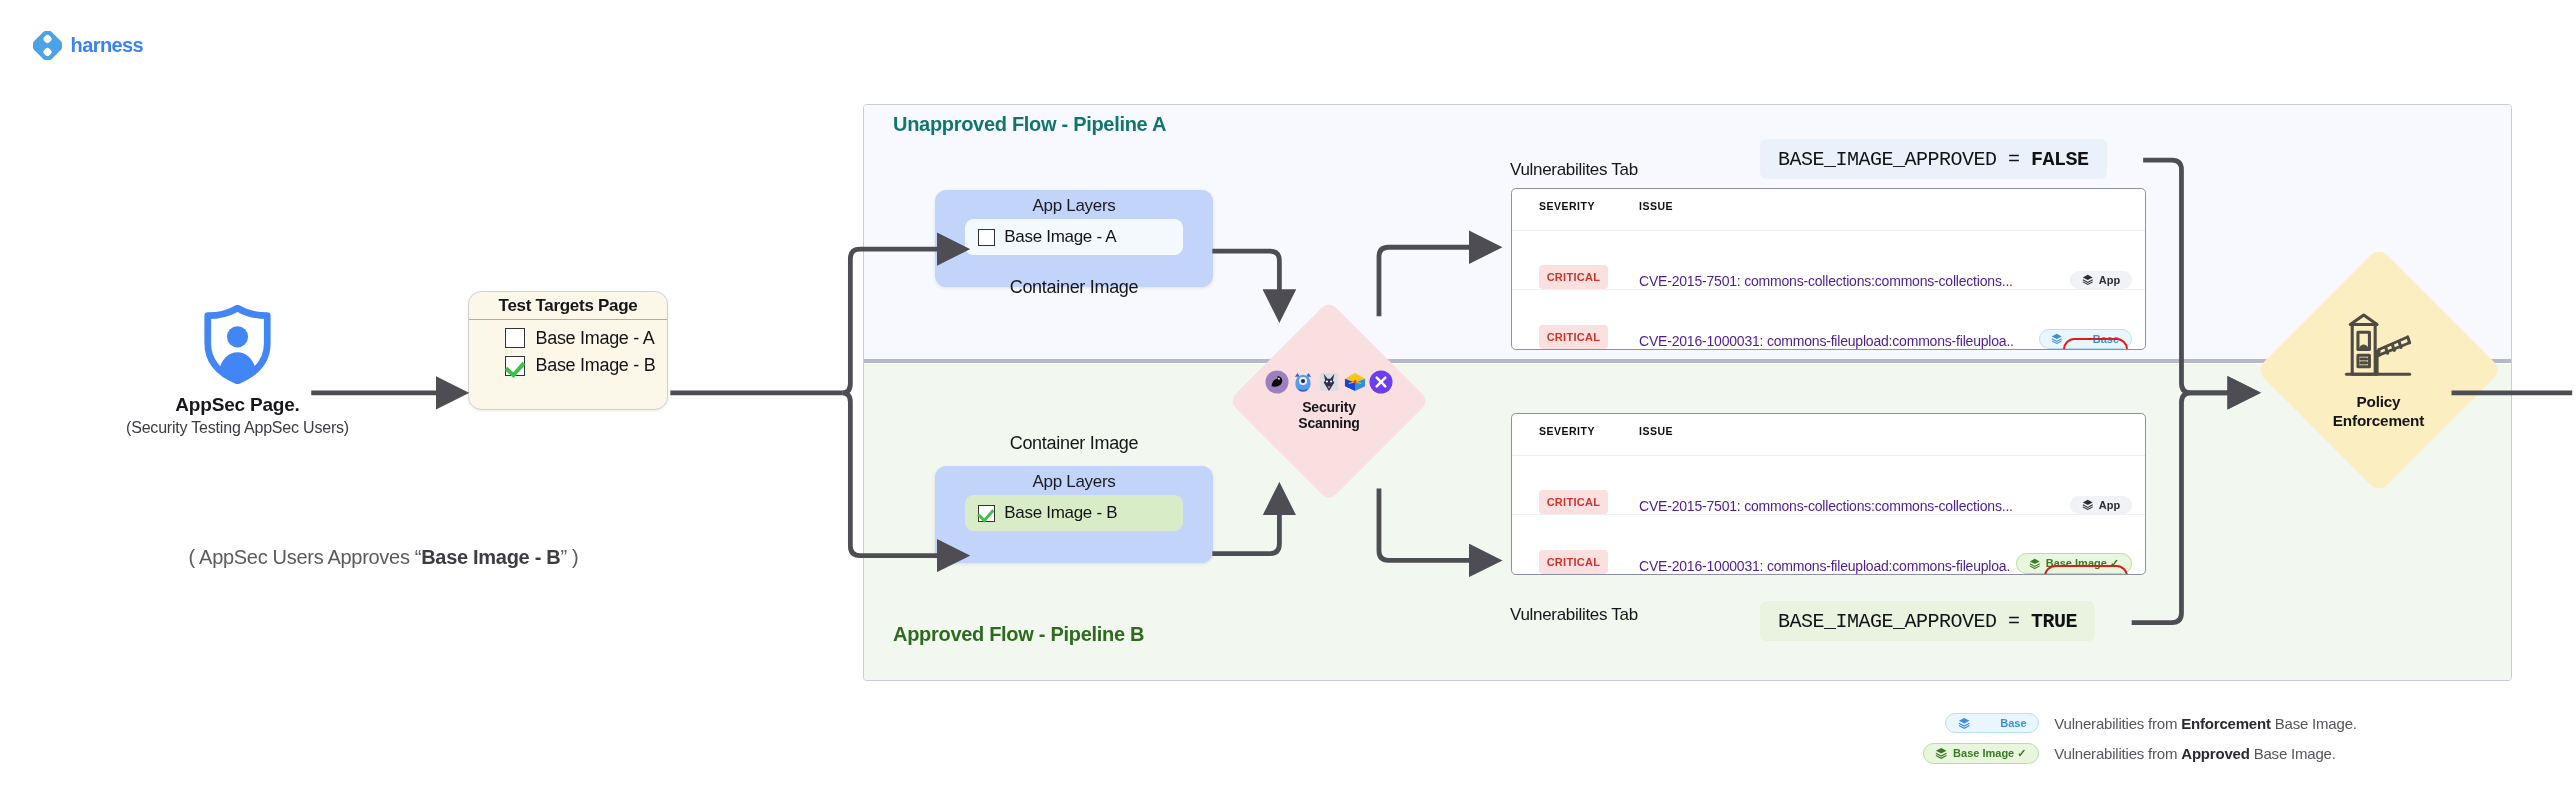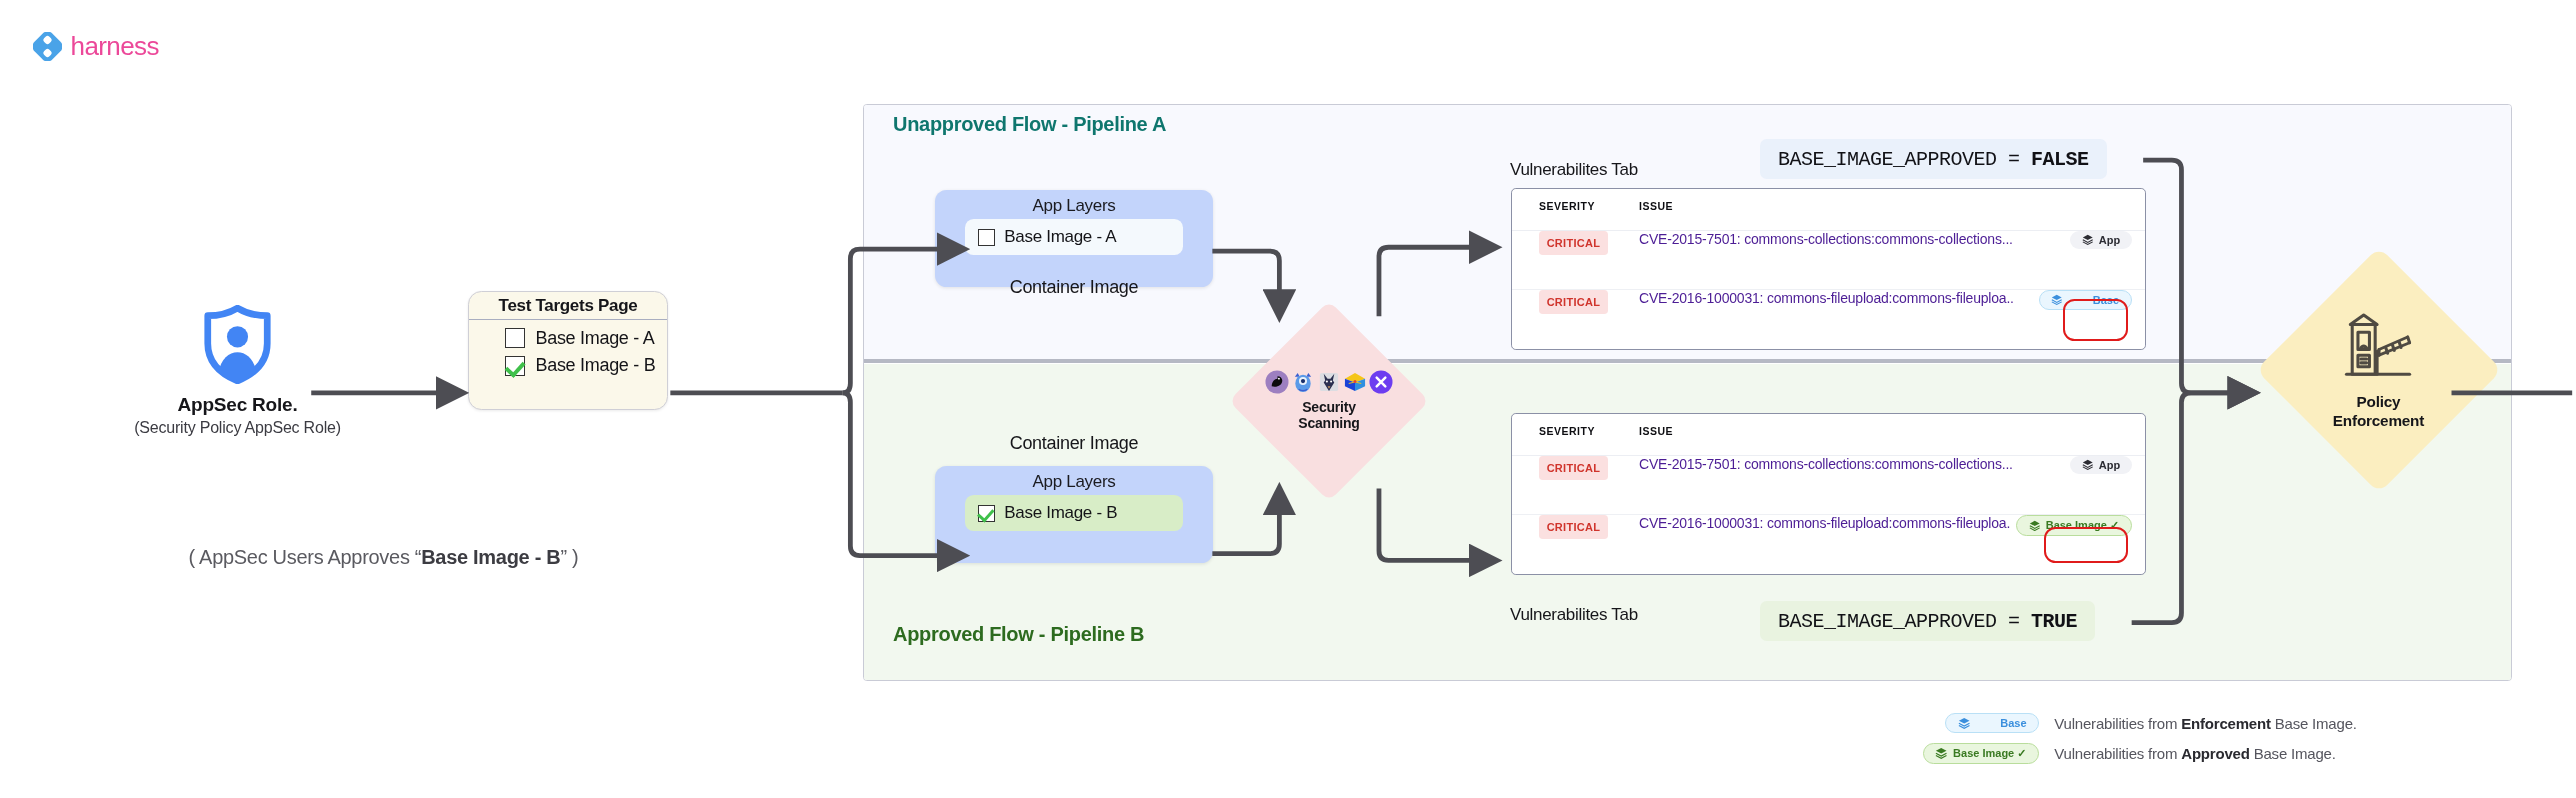--- a/index.html
+++ b/index.html
@@ -9,21 +9,21 @@
     font-family: "Liberation Sans", sans-serif;
     position: relative;
     overflow: hidden;
   }
   .abs { position: absolute; }
 
   
   #logo { left: 33px; top: 31px; display: flex; align-items: center; gap: 8.6px; }
   #logo .mark { width: 29px; height: 29px; position: relative; }
   #logo .wordmark {
-    font-size: 26px; font-weight: 400; color: #ec4899; letter-spacing: -0.6px;
+    font-size: 20px; font-weight: 700; color: #3b82f6; letter-spacing: -0.6px;
   }
 
   
   #appsec { left: 113px; top: 305px; width: 249px; text-align: center; }
   #appsec .shield { width: 71px; height: 79px; margin: 0 auto 9.6px; }
   #appsec .title { font-size: 19px; font-weight: 700; color: #16161a; letter-spacing: -0.2px; }
   #appsec .sub { font-size: 16px; color: #3b3b42; margin-top: 3.8px; letter-spacing: -0.2px; }
 
   #approve-caption {
     left: 96px; top: 546px; width: 575px; text-align: center;
@@ -126,21 +126,21 @@
   }
   .vtable .vhead {
     height: 42px; display: flex; align-items: flex-start; padding: 10.5px 0 0 27px;
     border-bottom: 1px solid #eceef3;
   }
   .vtable .vhead span {
     font-size: 10.5px; font-weight: 700; color: #0e0e12; letter-spacing: 0.5px;
   }
   .vtable .vhead .c1 { width: 100px; }
   .vtable .vrow {
-    height: 59px; display: flex; align-items: flex-start; padding-left: 27px;
+    height: 59px; display: flex; align-items: flex-end; padding-left: 27px;
     border-bottom: 1px solid #eef0f4; position: relative;
   }
   .vtable .vrow:last-child { border-bottom: none; }
   .sev {
     width: 69px; height: 24px; border-radius: 3.8px; background: #fbe0e0;
     color: #d0342c; font-size: 11px; font-weight: 700; letter-spacing: 0.3px;
     display: flex; align-items: center; justify-content: center; flex: none;
   }
   .issue {
     margin-left: 31px; font-size: 14px; color: #4c1d95; letter-spacing: -0.2px;
@@ -215,22 +215,22 @@
 </div>
 
 <div class="abs" id="appsec">
   <div class="shield">
     <svg viewBox="0 0 74 82" width="71" height="79">
       <path d="M37 3 C27 9 16 11 6 11 L6 40 C6 60 20 72 37 79 C54 72 68 60 68 40 L68 11 C58 11 47 9 37 3 Z" fill="none" stroke="#4285f4" stroke-width="7" stroke-linejoin="round"></path>
       <circle cx="37" cy="33" r="11" fill="#4285f4"></circle>
       <path d="M17 70 C20 56 28 49 37 49 C46 49 54 56 57 70 C50 76 44 79 37 81 C30 79 24 76 17 70 Z" fill="#4285f4"></path>
     </svg>
   </div>
-  <div class="title">AppSec Role.</div>
-  <div class="sub">(Security Policy AppSec Role)</div>
+  <div class="title">AppSec Page.</div>
+  <div class="sub">(Security Testing AppSec Users)</div>
 </div>
 
 <div class="abs" id="approve-caption">
   <span>( AppSec Users Approves “</span><b>Base Image - B</b><span>” )</span>
 </div>
 
 <div class="abs" id="targets">
   <div class="hd">Test Targets Page</div>
   <div class="rows">
     <div class="row">

